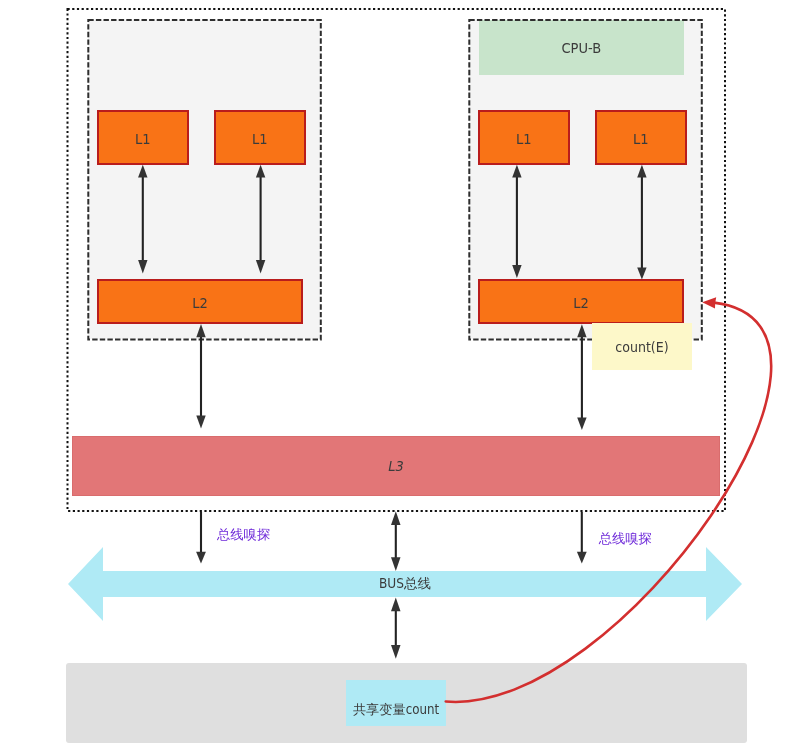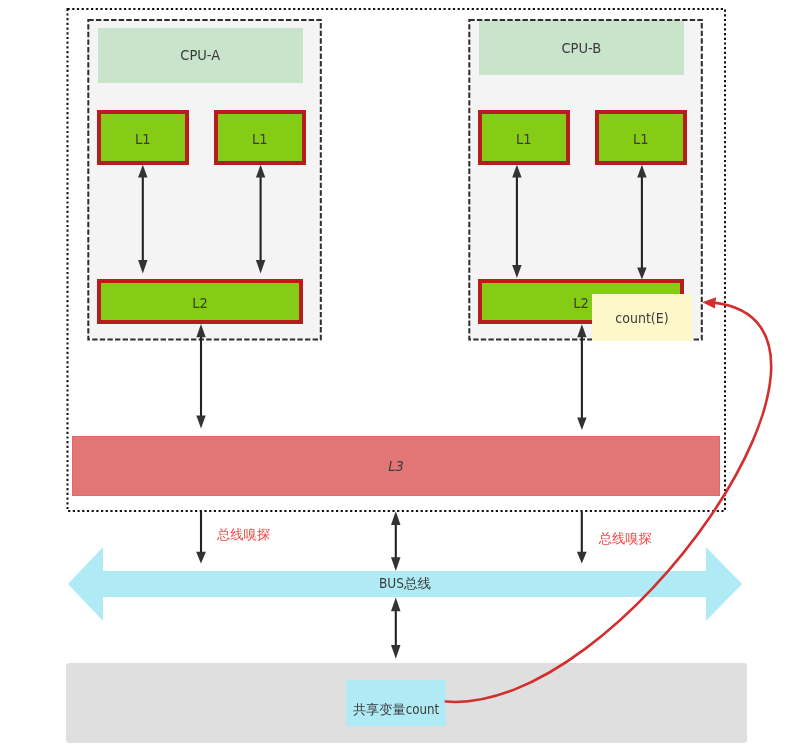--- a/index.html
+++ b/index.html
@@ -8,44 +8,41 @@
   .abs{position:absolute;box-sizing:border-box;}
   .ctr{display:flex;align-items:center;justify-content:center;text-align:center;}
   .abs,.ctr,span{filter:opacity(1);}
 
   
   .cpu-group{background:#f4f4f4;}
   #cpu-a-group{left:88px;top:20px;width:232px;height:319px;}
   #cpu-b-group{left:469px;top:20px;width:232px;height:319px;}
 
   .cpu-header{background:#c8e4cb;color:#3b3b3b;font-size:14.5px;height:55.2px;}
-  .cache-box{background:#84cc16;border:4px solid #b91c1c;color:#3b3b3b;font-size:14.5px;padding-top:3px;}
+  .cache-box{background:#f97316;border:2px solid #b91c1c;color:#3b3b3b;font-size:14.5px;padding-top:3px;}
 
   #l3-box{left:72px;top:436px;width:648px;height:60px;background:#e27677;border:1px solid #d96c6d;color:#3b3b3b;font-size:14.5px;font-style:italic;}
 
   #bottom-gray{left:66px;top:663px;width:680.5px;height:79.5px;background:#dfdfdf;border-radius:3px;}
   #shared-var-box{left:346px;top:680px;width:100px;height:46px;background:#afeaf5;color:#3b3b3b;font-size:13.2px;line-height:17.5px;flex-direction:row;padding-top:13px;}
 
-  #count-e-box{left:592px;top:294px;width:100px;height:47px;background:#fdf8c9;color:#3b3b3b;font-size:14px;}
+  #count-e-box{left:592px;top:323px;width:100px;height:47px;background:#fdf8c9;color:#3b3b3b;font-size:14px;}
 
-  .snoop-label{color:#ef4444;font-size:13.3px;white-space:nowrap;line-height:14px;}
+  .snoop-label{color:#6d28d9;font-size:13.3px;white-space:nowrap;line-height:14px;}
   #bus-label{position:absolute;left:3px;top:571px;width:804px;height:26px;color:#3b3b3b;font-size:13.5px;}
   #watermark{left:632px;top:702px;width:152px;height:20px;color:#a8a8a8;font-size:16.5px;justify-content:flex-start;}
 
   svg.ov{position:absolute;left:0;top:0;width:804px;height:744px;overflow:visible;pointer-events:none;}
 </style>
 </head>
 <body>
 
 <div id="stage">
 
   <div id="cpu-a-group" class="abs cpu-group"></div>
-  <div class="abs ctr cpu-header" style="left:97.5px;top:27.8px;width:205.5px;">
-      <span>CPU-A</span>
-    </div>
   <div class="abs ctr cache-box" style="left:97px;top:110px;width:91.5px;height:54.5px;">
       <span>L1</span>
     </div>
   <div class="abs ctr cache-box" style="left:214px;top:110px;width:91.5px;height:54.5px;">
       <span>L1</span>
     </div>
   <div class="abs ctr cache-box" style="left:97px;top:279px;width:206px;height:44.5px;">
       <span>L2</span>
     </div>
 

